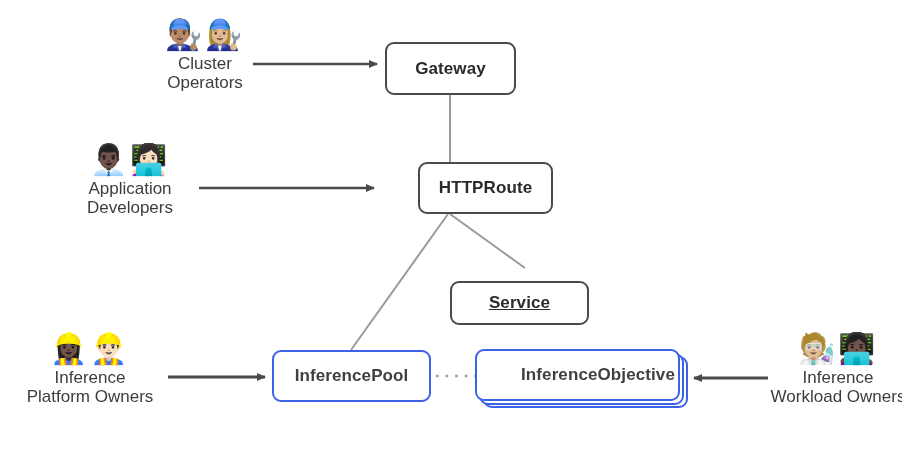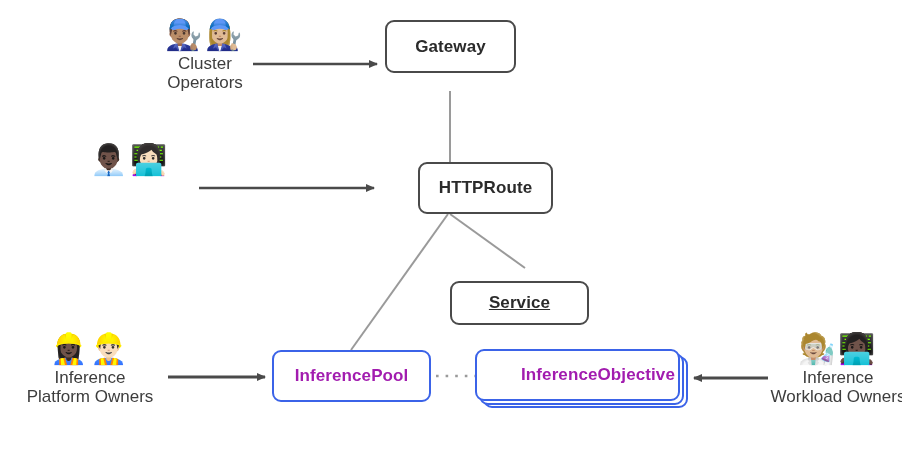--- a/index.html
+++ b/index.html
@@ -38,21 +38,21 @@
     border: 2px solid #4a4a4a;
     border-radius: 9px;
     color: #2b2b2b;
     font-weight: bold;
     font-size: 17px;
     letter-spacing: 0.1px;
     z-index: 4;
   }
   .node.blue {
     border-color: #3b63e8;
-    color: #a21caf;
+    color: #404040;
   }
 
   
   .stack-layer {
     position: absolute;
     box-sizing: border-box;
     background: #ffffff;
     border: 2px solid #3b63e8;
     border-radius: 9px;
     z-index: 2;
@@ -105,21 +105,21 @@
 
     <line x1="253" y1="64" x2="377" y2="64" stroke="#4a4a4a" stroke-width="2.6" marker-end="url(#arrowR)"></line>
 
     <line x1="199" y1="188" x2="374" y2="188" stroke="#4a4a4a" stroke-width="2.6" marker-end="url(#arrowR)"></line>
 
     <line x1="168" y1="377" x2="265" y2="377" stroke="#4a4a4a" stroke-width="3" marker-end="url(#arrowR)"></line>
 
     <line x1="768" y1="378" x2="694" y2="378" stroke="#4a4a4a" stroke-width="3" marker-end="url(#arrowL)"></line>
   </svg>
 
-  <div class="node" style="left:385px; top:20px; width:131px; height:53px;">
+  <div class="node" style="left:385px; top:42px; width:131px; height:53px;">
     <span>Gateway</span>
   </div>
 
   <div class="node" style="left:382px; top:162px; width:135px; height:52px;margin-left:36px;">
     <span>HTTPRoute</span>
   </div>
 
   <div class="node" style="left:450px; top:281px; width:139px; height:44px;text-decoration:underline;">
     <span>Service</span>
   </div>
@@ -136,20 +136,22 @@
   </div>
 
   <div class="actor" style="left:110px; top:18px;">
     <div class="actor-emoji">👨🏽‍🔧👩🏼‍🔧</div>
     <div class="actor-label">Cluster
 Operators</div>
   </div>
 
   <div class="actor" style="left:35px; top:143px;">
     <div class="actor-emoji">👨🏿‍💼👩🏻‍💻</div>
+    <div class="actor-label">Application
+Developers</div>
   </div>
 
   <div class="actor" style="left:-5px; top:332px;">
     <div class="actor-emoji">👷🏿‍♀️👷🏻‍♂️</div>
     <div class="actor-label">Inference
 Platform Owners</div>
   </div>
 
   <div class="actor" style="left:743px; top:332px;">
     <div class="actor-emoji">🧑🏼‍🔬👩🏿‍💻</div>

